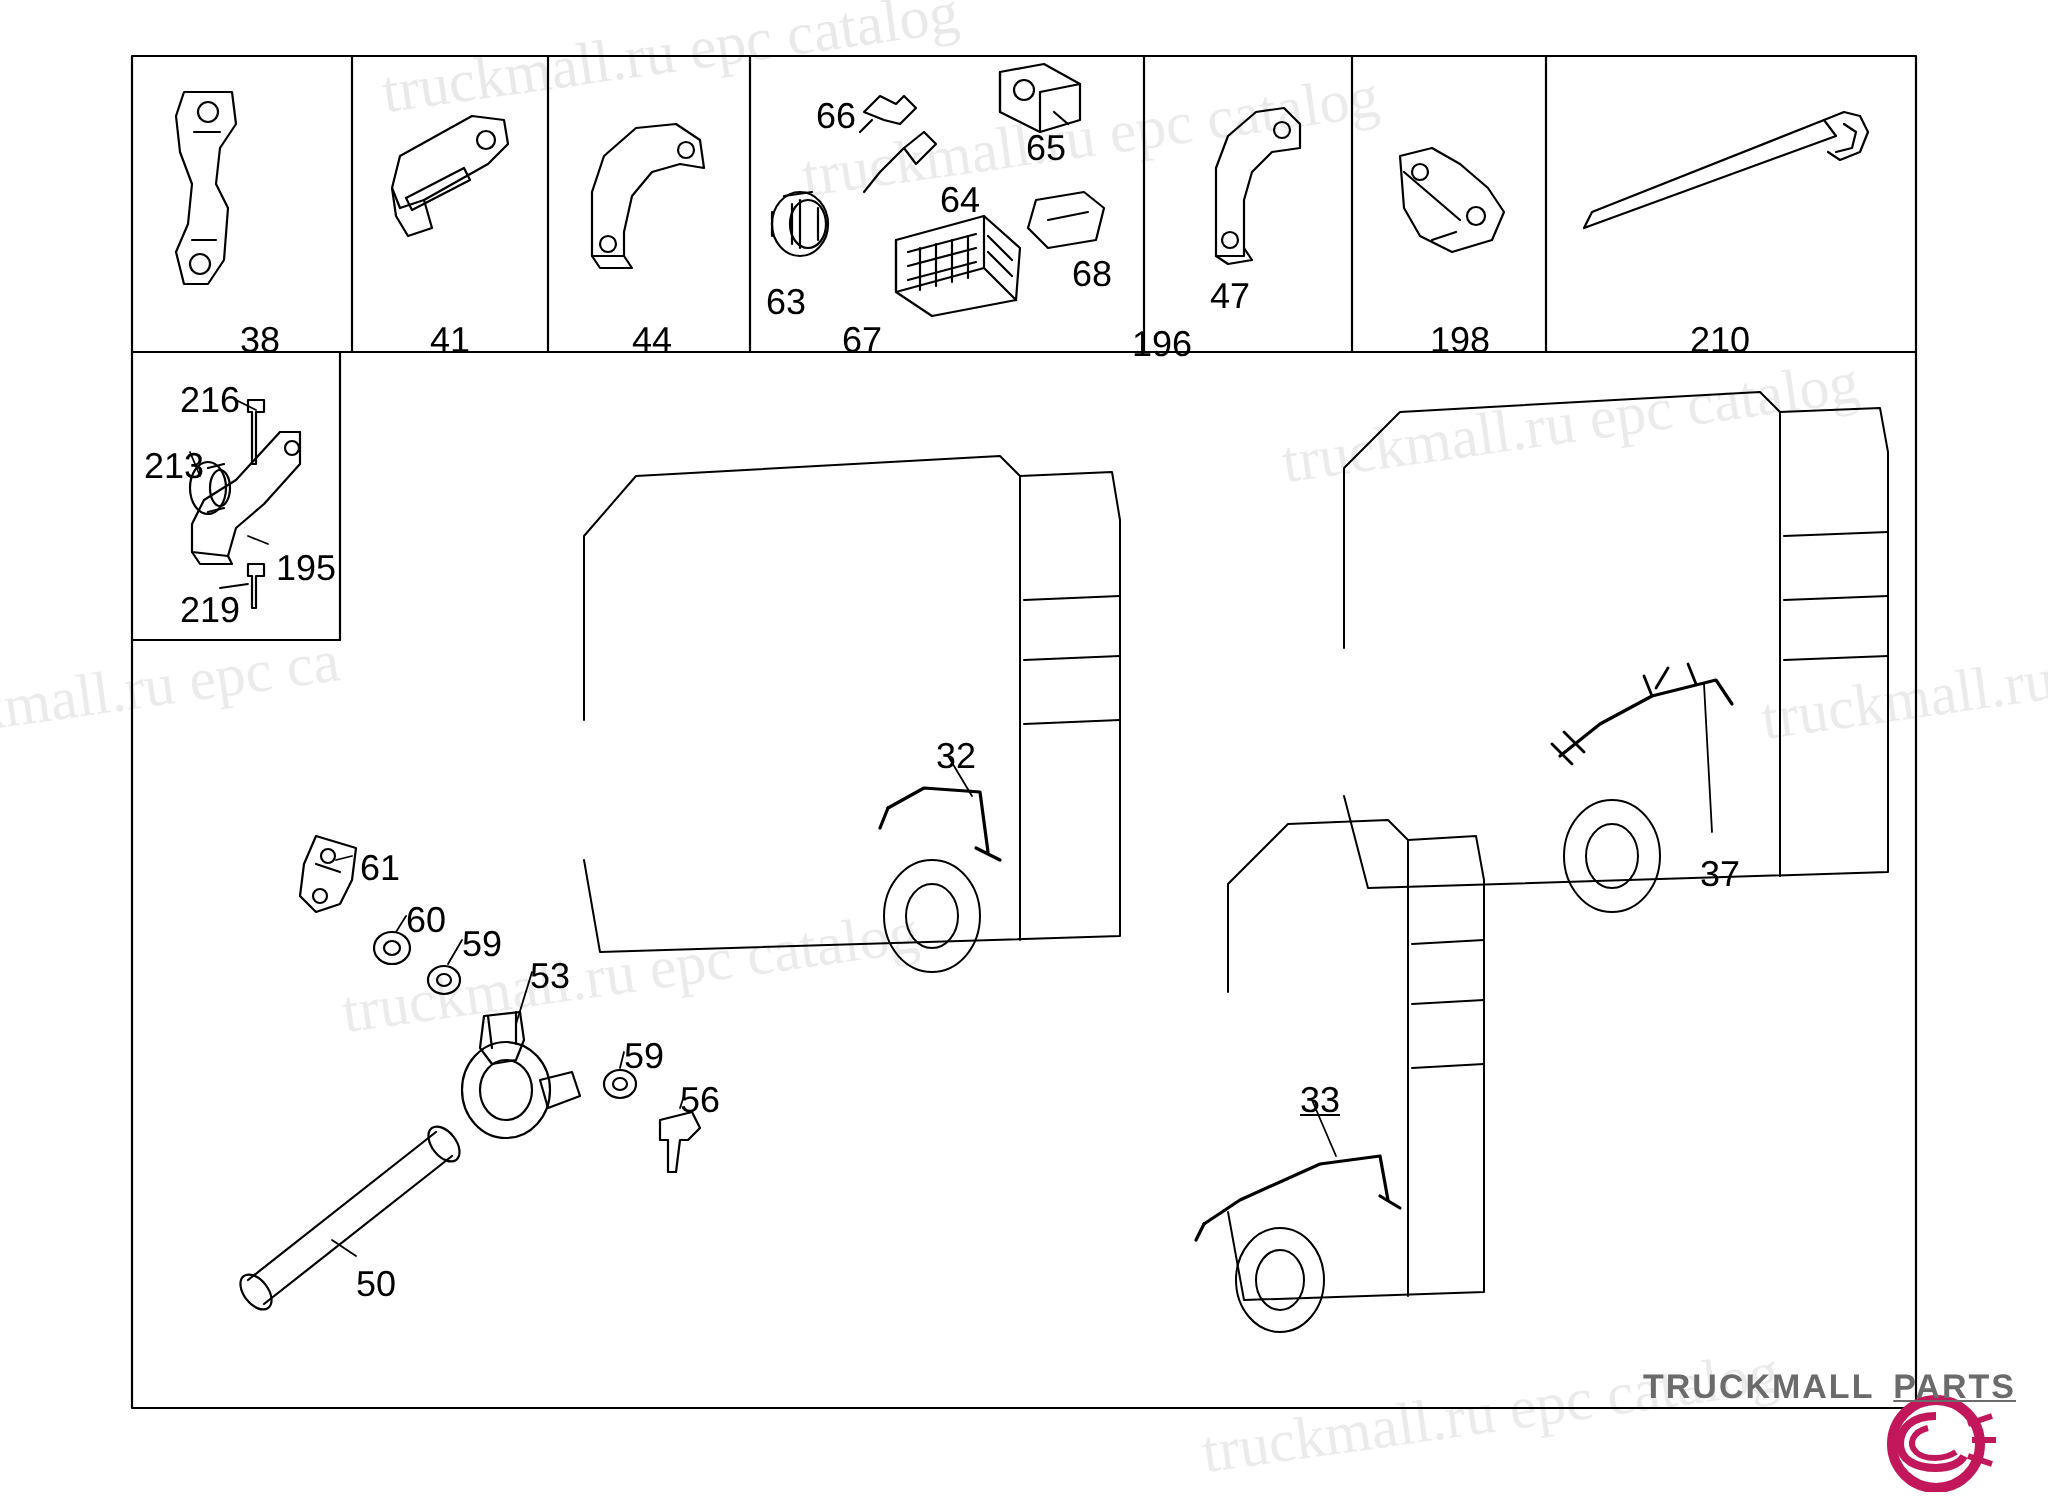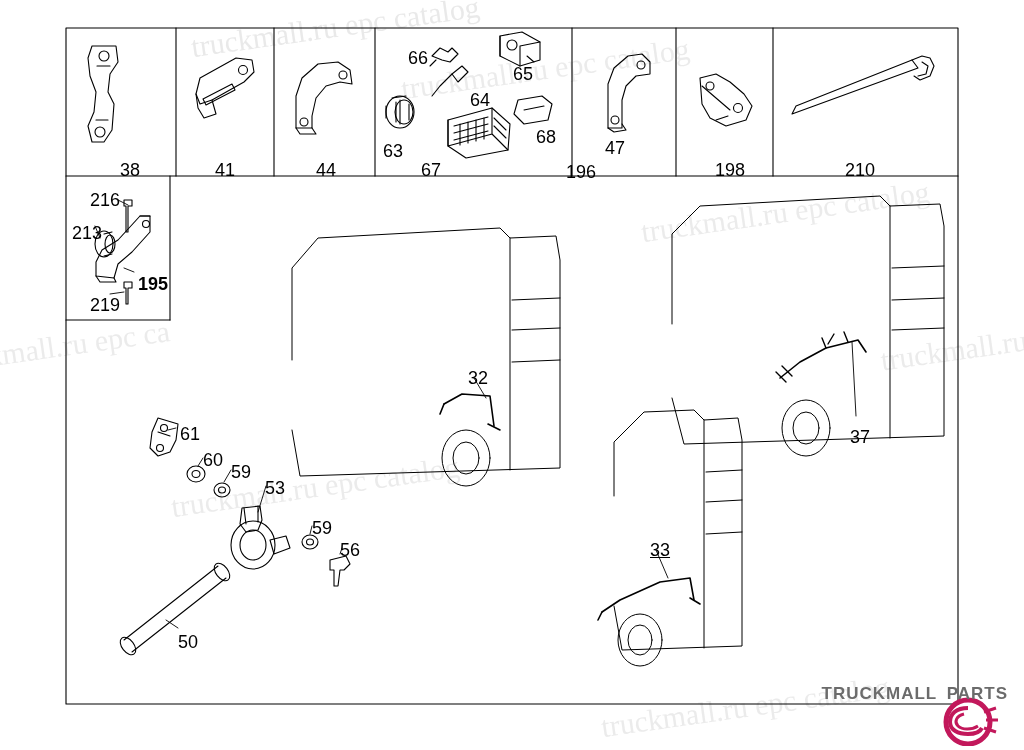--- a/index.html
+++ b/index.html
@@ -262,38 +262,38 @@
       <div class="lbl" style="left: 470px; top: 90px;">64</div>
       <div class="lbl" style="left: 536px; top: 127px;">68</div>
       <div class="lbl" style="left: 383px; top: 141px;">63</div>
       <div class="lbl" style="left: 421px; top: 160px;">67</div>
       <div class="lbl" style="left: 605px; top: 138px;">47</div>
       <div class="lbl" style="left: 566px; top: 162px;">196</div>
       <div class="lbl" style="left: 715px; top: 160px;">198</div>
       <div class="lbl" style="left: 845px; top: 160px;">210</div>
       <div class="lbl" style="left: 90px; top: 190px;">216</div>
       <div class="lbl" style="left: 72px; top: 223px;">213</div>
-      <div class="lbl" style="left: 138px; top: 274px; font-weight: bold;">195</div>
+      <div class="lbl" style="left: 138px; top: 274px;">195</div>
       <div class="lbl" style="left: 90px; top: 295px;">219</div>
       <div class="lbl" style="left: 180px; top: 424px;">61</div>
       <div class="lbl" style="left: 203px; top: 450px;">60</div>
       <div class="lbl" style="left: 231px; top: 462px;">59</div>
       <div class="lbl" style="left: 265px; top: 478px;">53</div>
       <div class="lbl" style="left: 312px; top: 518px;">59</div>
       <div class="lbl" style="left: 340px; top: 540px;">56</div>
       <div class="lbl" style="left: 178px; top: 632px;">50</div>
       <div class="lbl" style="left: 468px; top: 368px;">32</div>
       <div class="lbl" style="left: 650px; top: 540px; text-decoration: underline;">33</div>
       <div class="lbl" style="left: 850px; top: 427px;">37</div>
     </div>
 
   <div class="logo">
     <div class="logo-text">
       <span>TRUCKMALL</span>
-      <span style="margin-left:4px;">PARTS</span>
+      <span style="margin-left:4px;text-decoration:underline;">PARTS</span>
     </div>
     <svg width="160" height="64" viewBox="0 0 160 64">
       <g transform="translate(76,18)">
         <circle cx="34" cy="22" r="22" fill="none" stroke="#c2185b" stroke-width="5"></circle>
         <path d="M34 8 C22 8 16 14 16 22 C16 30 24 34 34 34 C40 34 46 32 48 28" fill="none" stroke="#c2185b" stroke-width="4"></path>
         <path d="M30 14 C22 16 20 22 24 26 C28 30 38 30 44 26" fill="none" stroke="#c2185b" stroke-width="3"></path>
         <path d="M50 12 L62 8 M52 20 L64 20 M50 28 L62 32" fill="none" stroke="#c2185b" stroke-width="3"></path>
       </g>
     </svg>
   </div>

